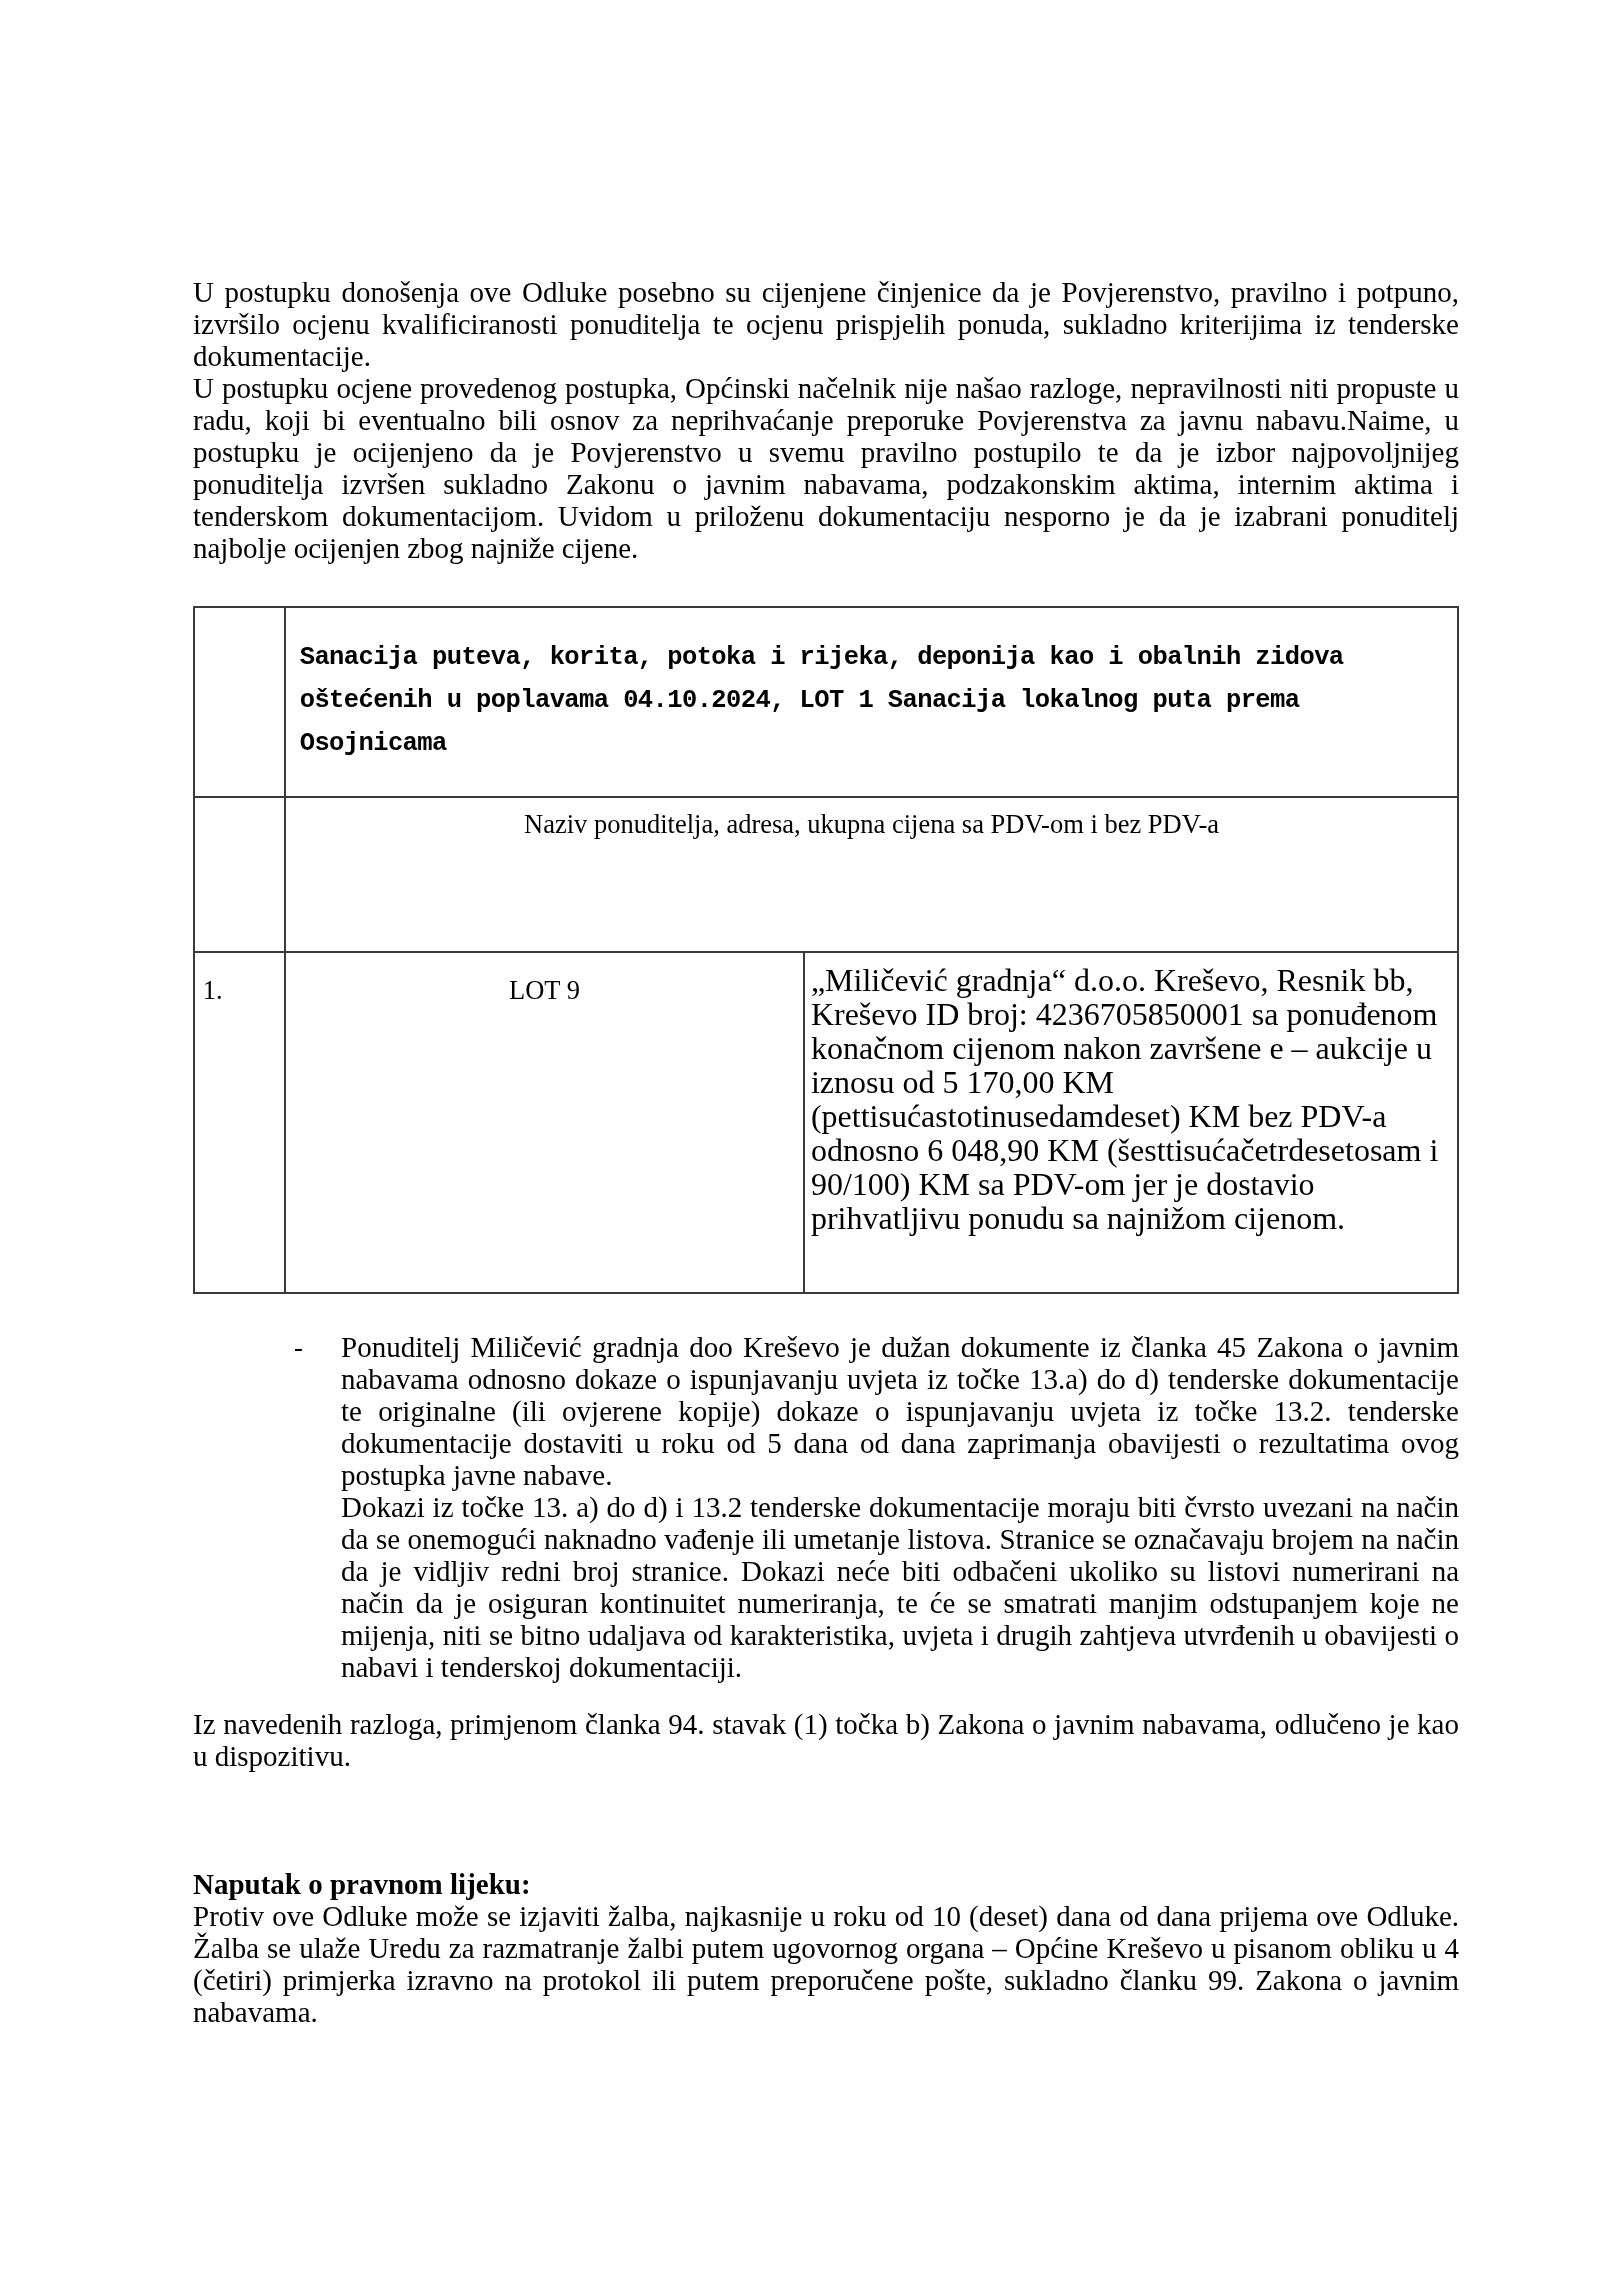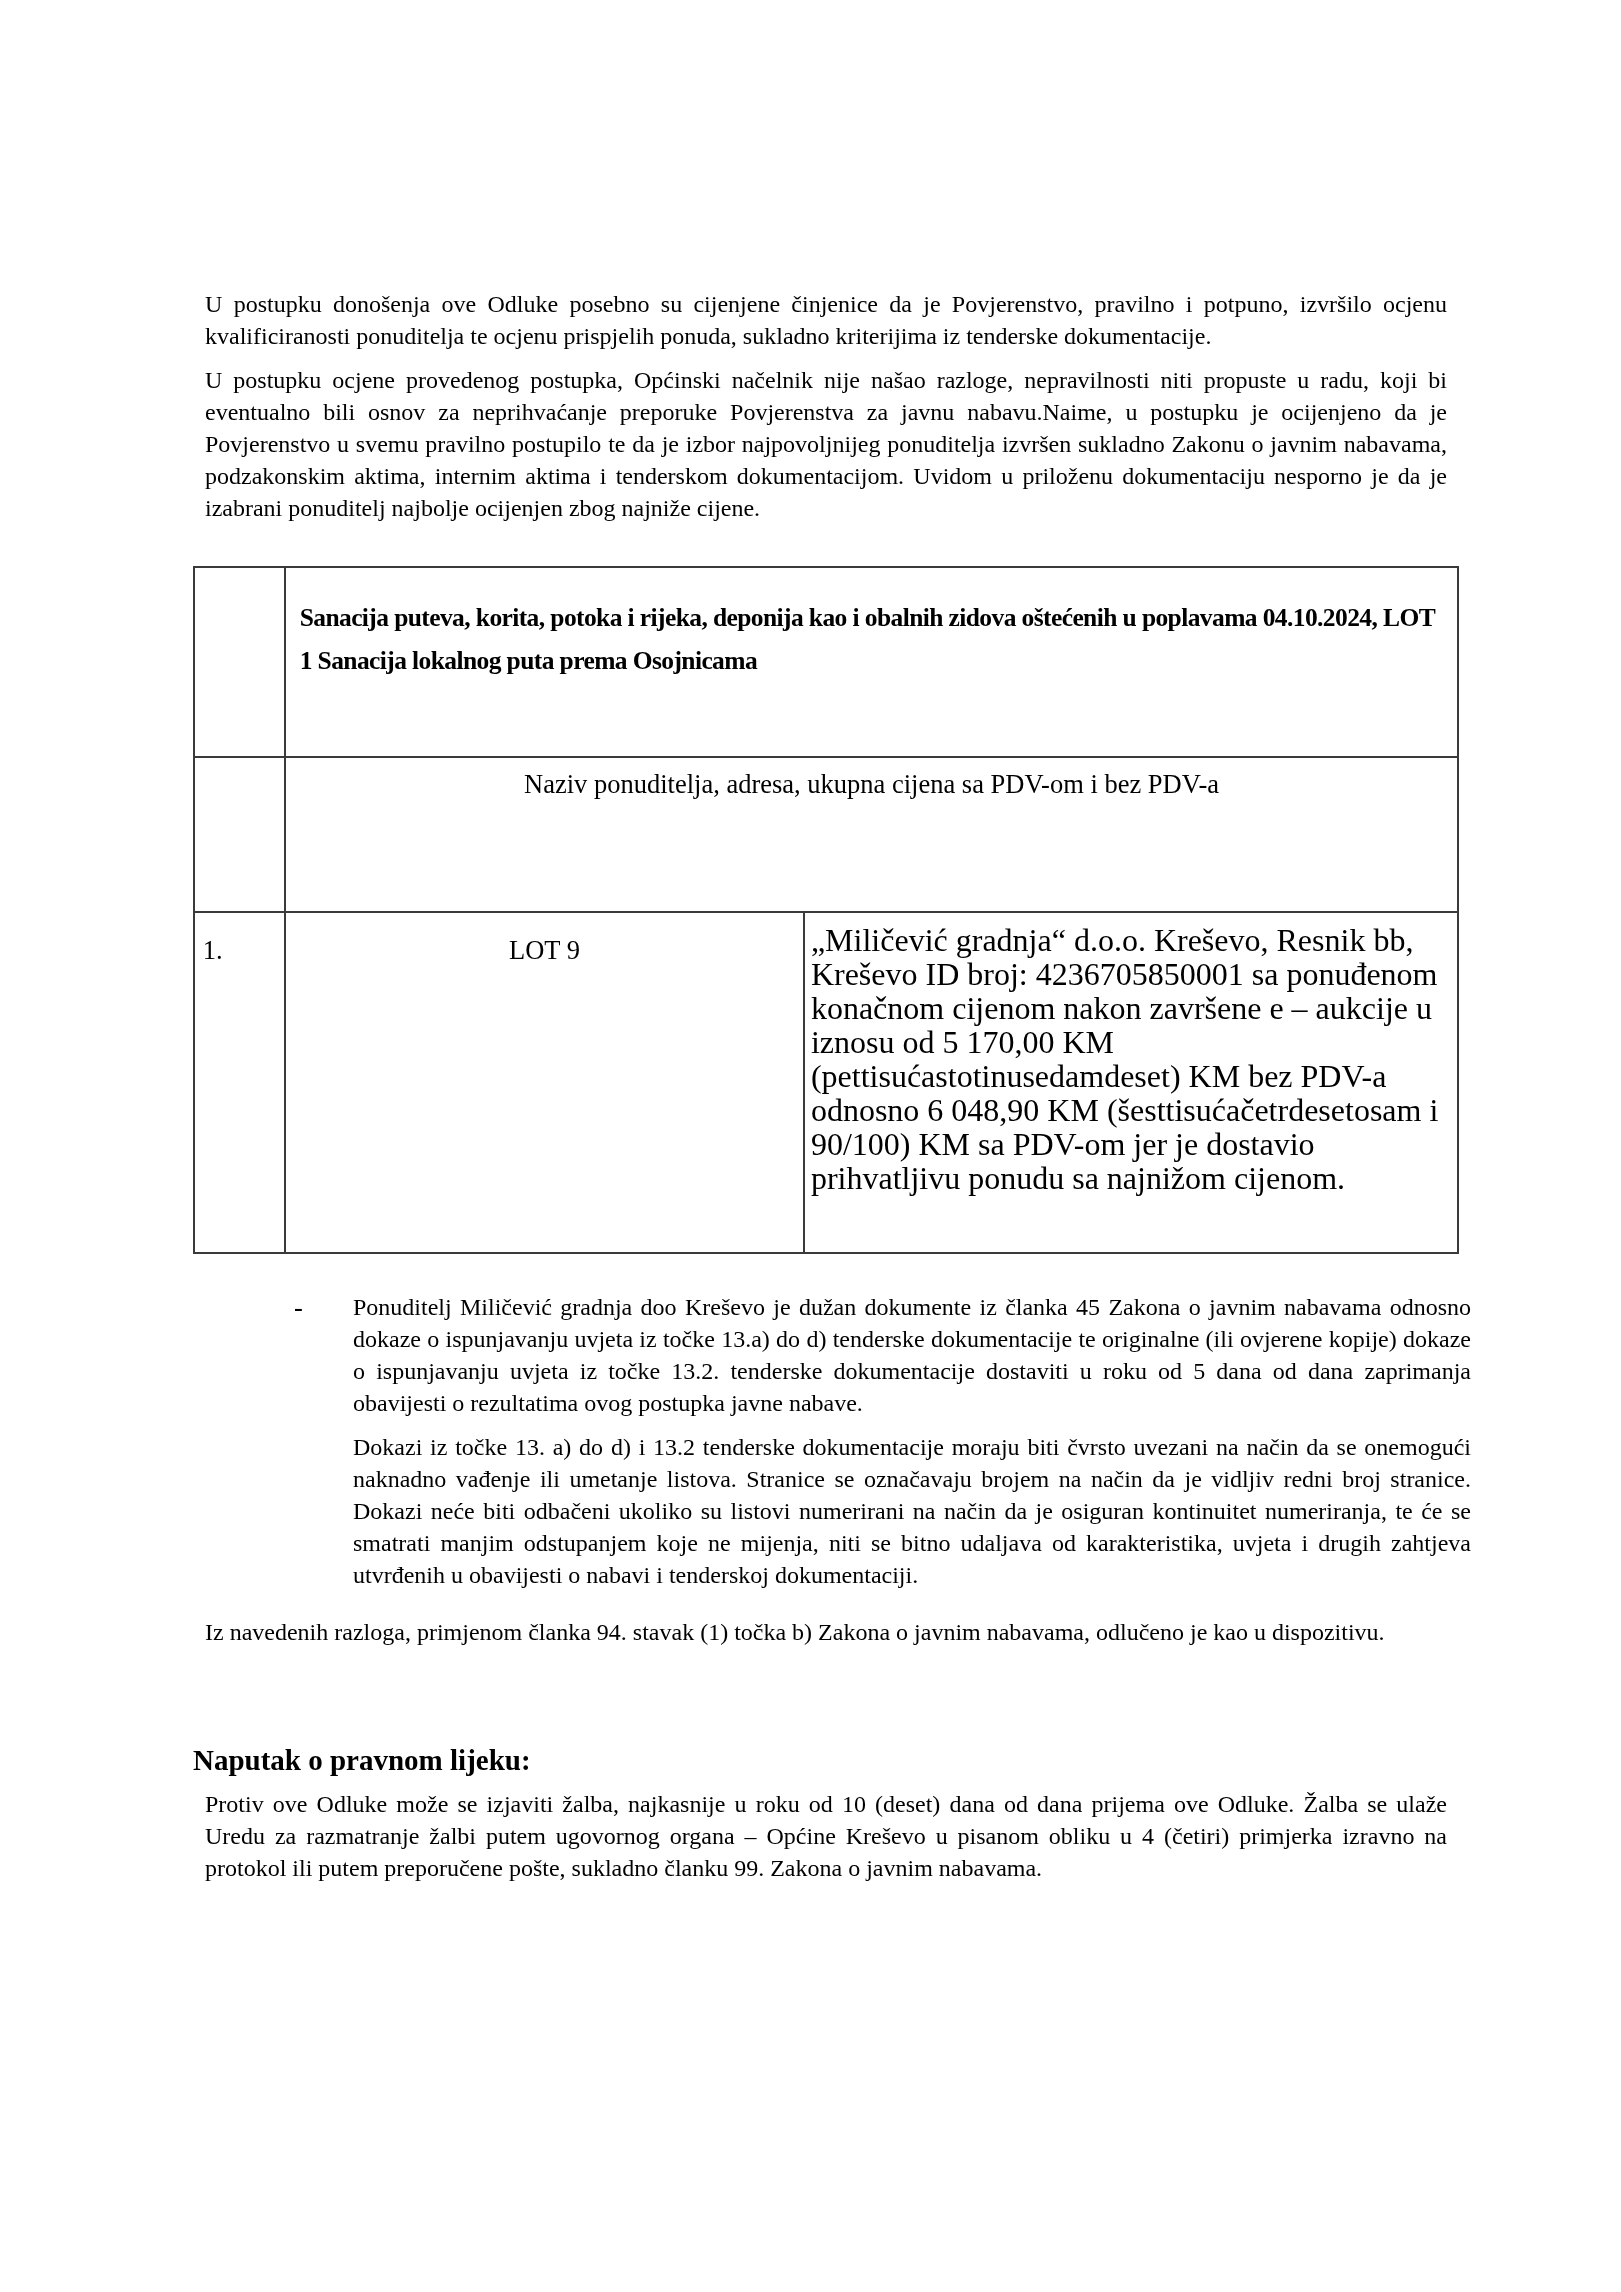--- a/index.html
+++ b/index.html
@@ -1,38 +1,38 @@
 <!DOCTYPE html>
 <html><head>
 <meta charset="utf-8">
 <style>
   html, body { margin: 0; padding: 0; background: #ffffff; }
   body {
     width: 1621px; height: 2293px; position: relative; overflow: hidden;
     font-family: "Liberation Serif", "DejaVu Serif", serif; color: #000;
   }
   .page { position: absolute; left: 193px; top: 276px; width: 1266px; }
-  .p { font-size: 24px; line-height: 32px; margin: 12px; text-align: justify; }
+  .p { font-size: 29px; line-height: 32px; margin: 0; text-align: justify; }
   .p.last-left { text-align-last: left; }
   .p1 { margin-bottom: 0; }
   .p2 { margin-bottom: 42px; }
 
   table.offer {
     border-collapse: collapse; width: 1266px; table-layout: fixed;
     font-family: "Liberation Serif", "DejaVu Serif", serif;
   }
   table.offer td { border: 2px solid #3a3a3a; vertical-align: top; padding: 12px; }
   .c-num { width: 91px; }
   .c-lot { width: 519px; }
   .c-desc { width: auto; }
   .r-title td { height: 160px; }
   .r-head td { height: 129px; }
   .r-row td { height: 307px; }
   .title-cell {
-    font-family: Liberation Serif, serif; font-weight: bold;
+    font-family: Liberation Mono, monospace; font-weight: bold;
     font-size: 25.5px; line-height: 43px; padding: 28px 13.7px 0 13.7px !important;
     letter-spacing: -0.6px;
     margin-top: 30px;
   }
   .head-cell { text-align: center; font-size: 26.5px; line-height: 32px; padding-top: 9.8px !important; }
   .num-cell { font-size: 26.5px; line-height: 34px; padding: 19.6px 0 0 7.8px !important; }
   .lot-cell { font-size: 26.5px; line-height: 34px; text-align: center; padding-top: 19.6px !important; }
   .desc-cell { font-size: 32px; line-height: 34px; padding: 9.8px 5.9px 0 5.9px !important; }
 
   .bullet { position: relative; margin-top: 37px; padding-left: 148px; }

